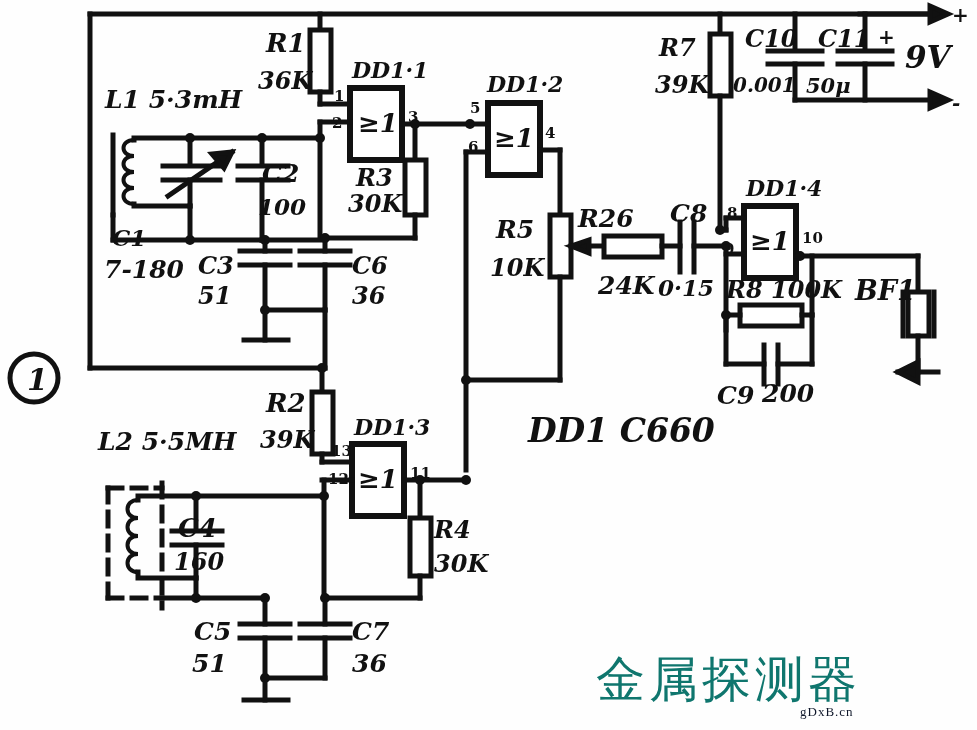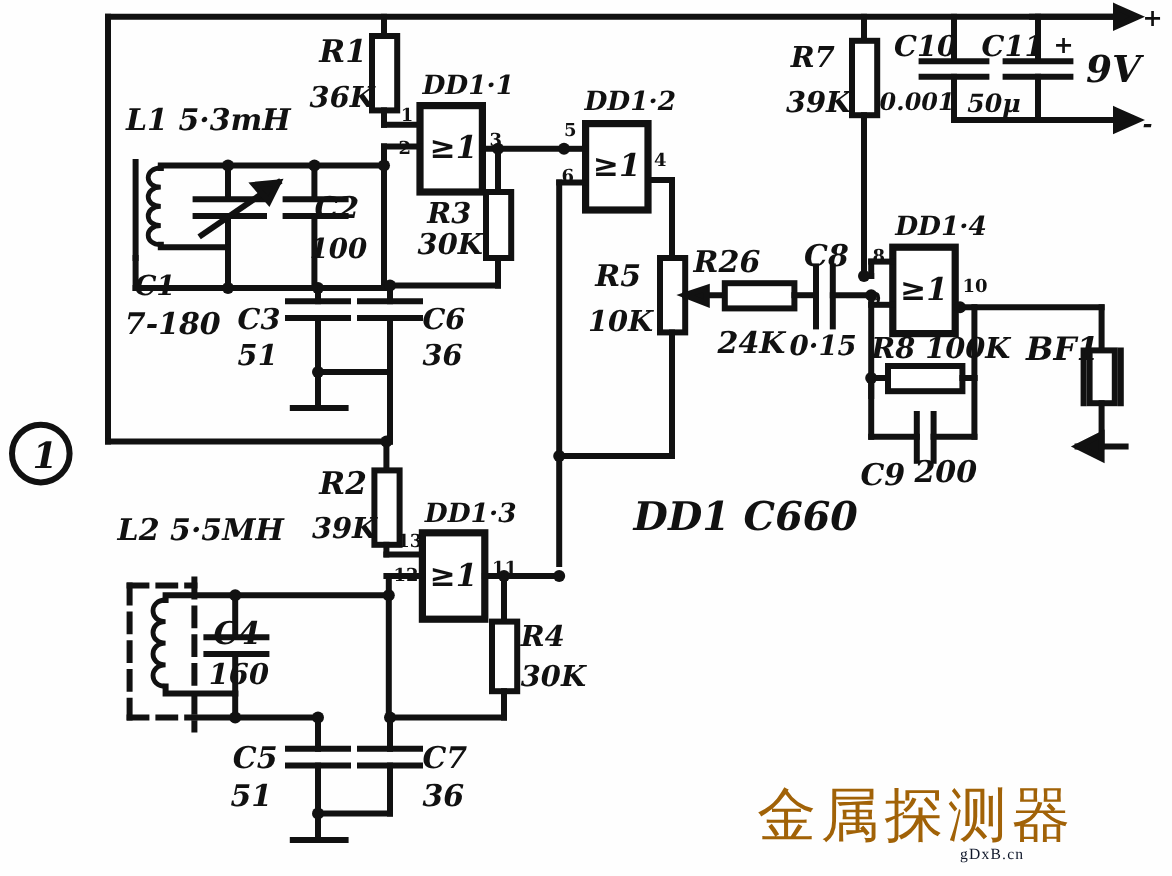--- a/index.html
+++ b/index.html
@@ -10,21 +10,21 @@
   .wire{stroke:#111;stroke-width:5;fill:none;stroke-linecap:square;}
   .wire-thin{stroke:#111;stroke-width:4;fill:none;stroke-linecap:square;}
   .comp{stroke:#111;stroke-width:5;fill:#fff;}
   .compfill{stroke:#111;stroke-width:5;fill:#111;}
   .gatebox{stroke:#111;stroke-width:6;fill:#fff;}
   .dot{fill:#111;}
   .lbl{font-family:"DejaVu Serif",serif;font-style:italic;font-weight:bold;fill:#111;}
   .pin{font-family:"DejaVu Serif",serif;font-weight:bold;fill:#111;font-size:15px;}
   .gatesym{font-family:"DejaVu Serif",serif;font-style:italic;font-weight:bold;fill:#111;font-size:26px;}
   .title-cn{position:absolute;left:596px;top:655px;font-family:"DejaVu Sans",sans-serif;
-    font-size:49px;font-weight:normal;color:#a16207;letter-spacing:4px;line-height:1;margin-left:35px;}
+    font-size:49px;font-weight:normal;color:#0f766e;letter-spacing:4px;line-height:1;}
   .watermark{position:absolute;left:800px;top:704px;font-family:"Liberation Serif",serif;
     font-size:13px;color:#0f172a;letter-spacing:1px;}
   .fignum{position:absolute;left:6px;top:350px;width:56px;height:56px;}
 </style>
 </head>
 <body>
 
 <div id="page">
 
   <svg id="schematic" viewBox="0 0 977 730">

